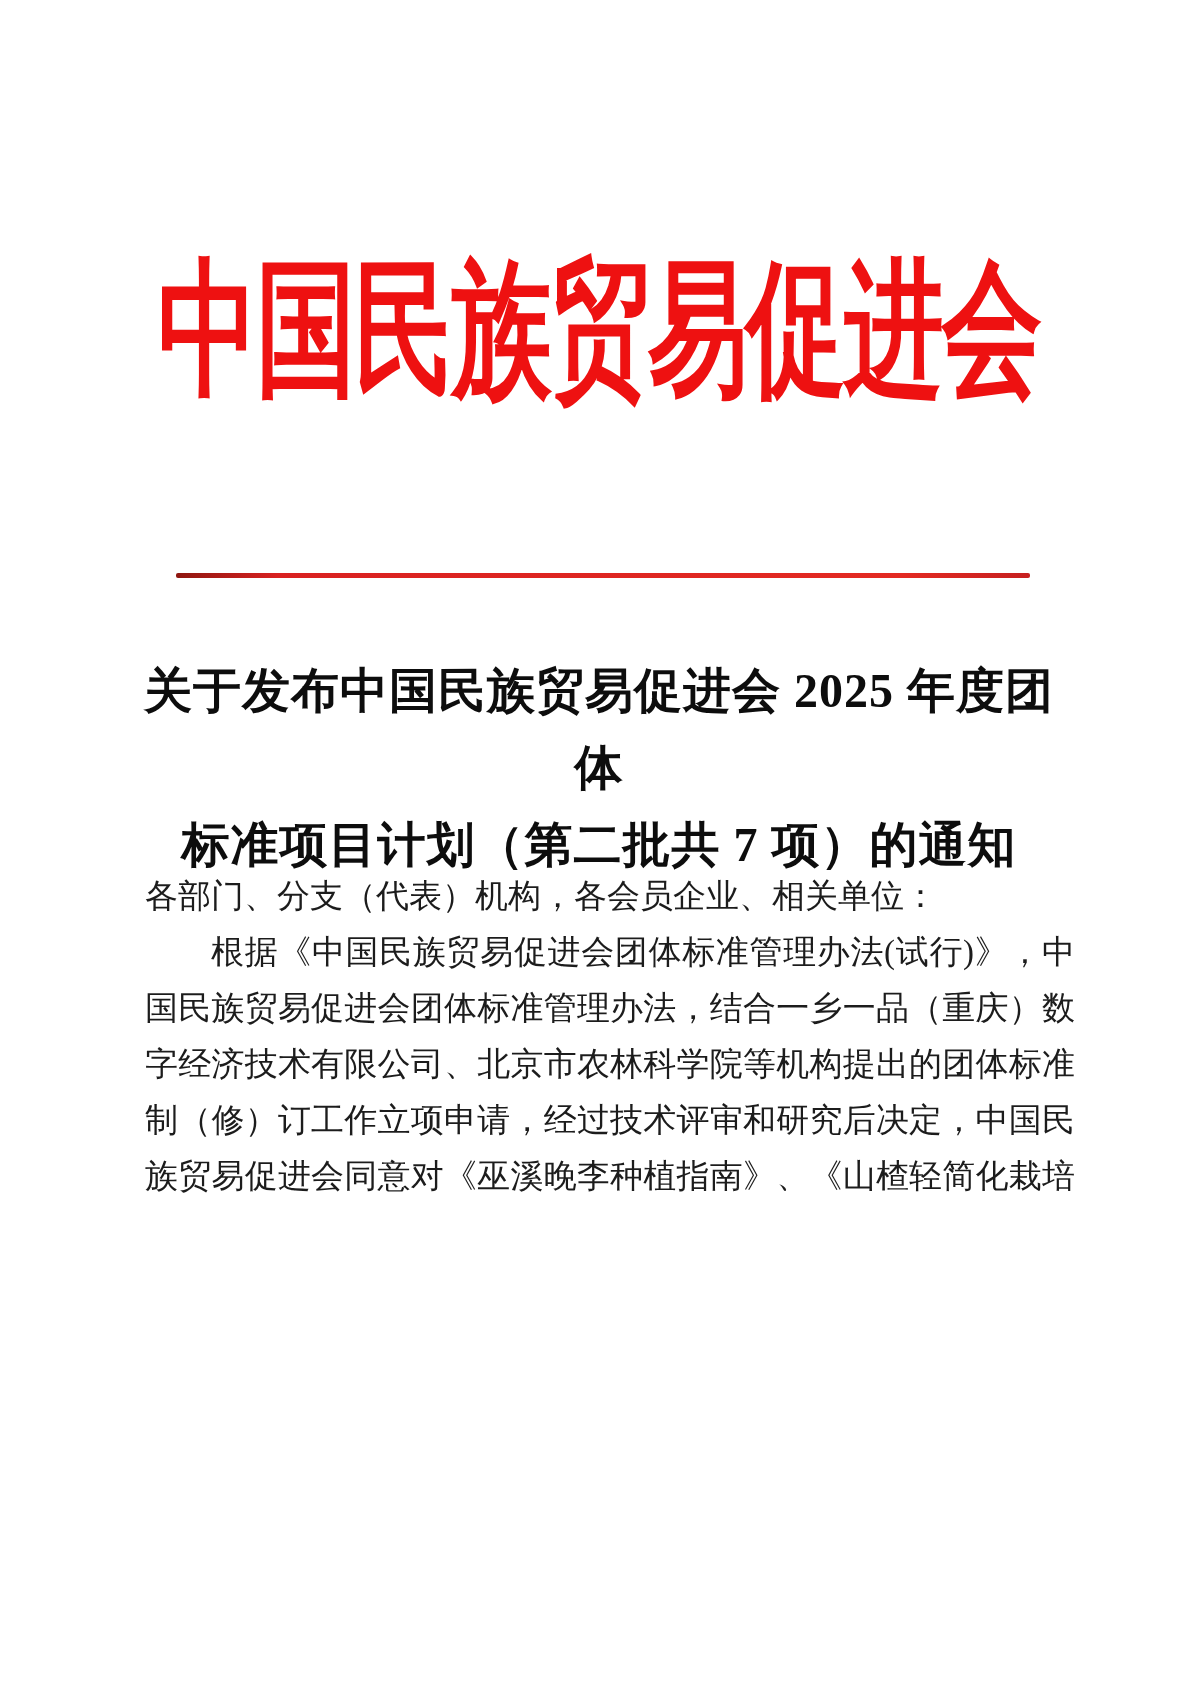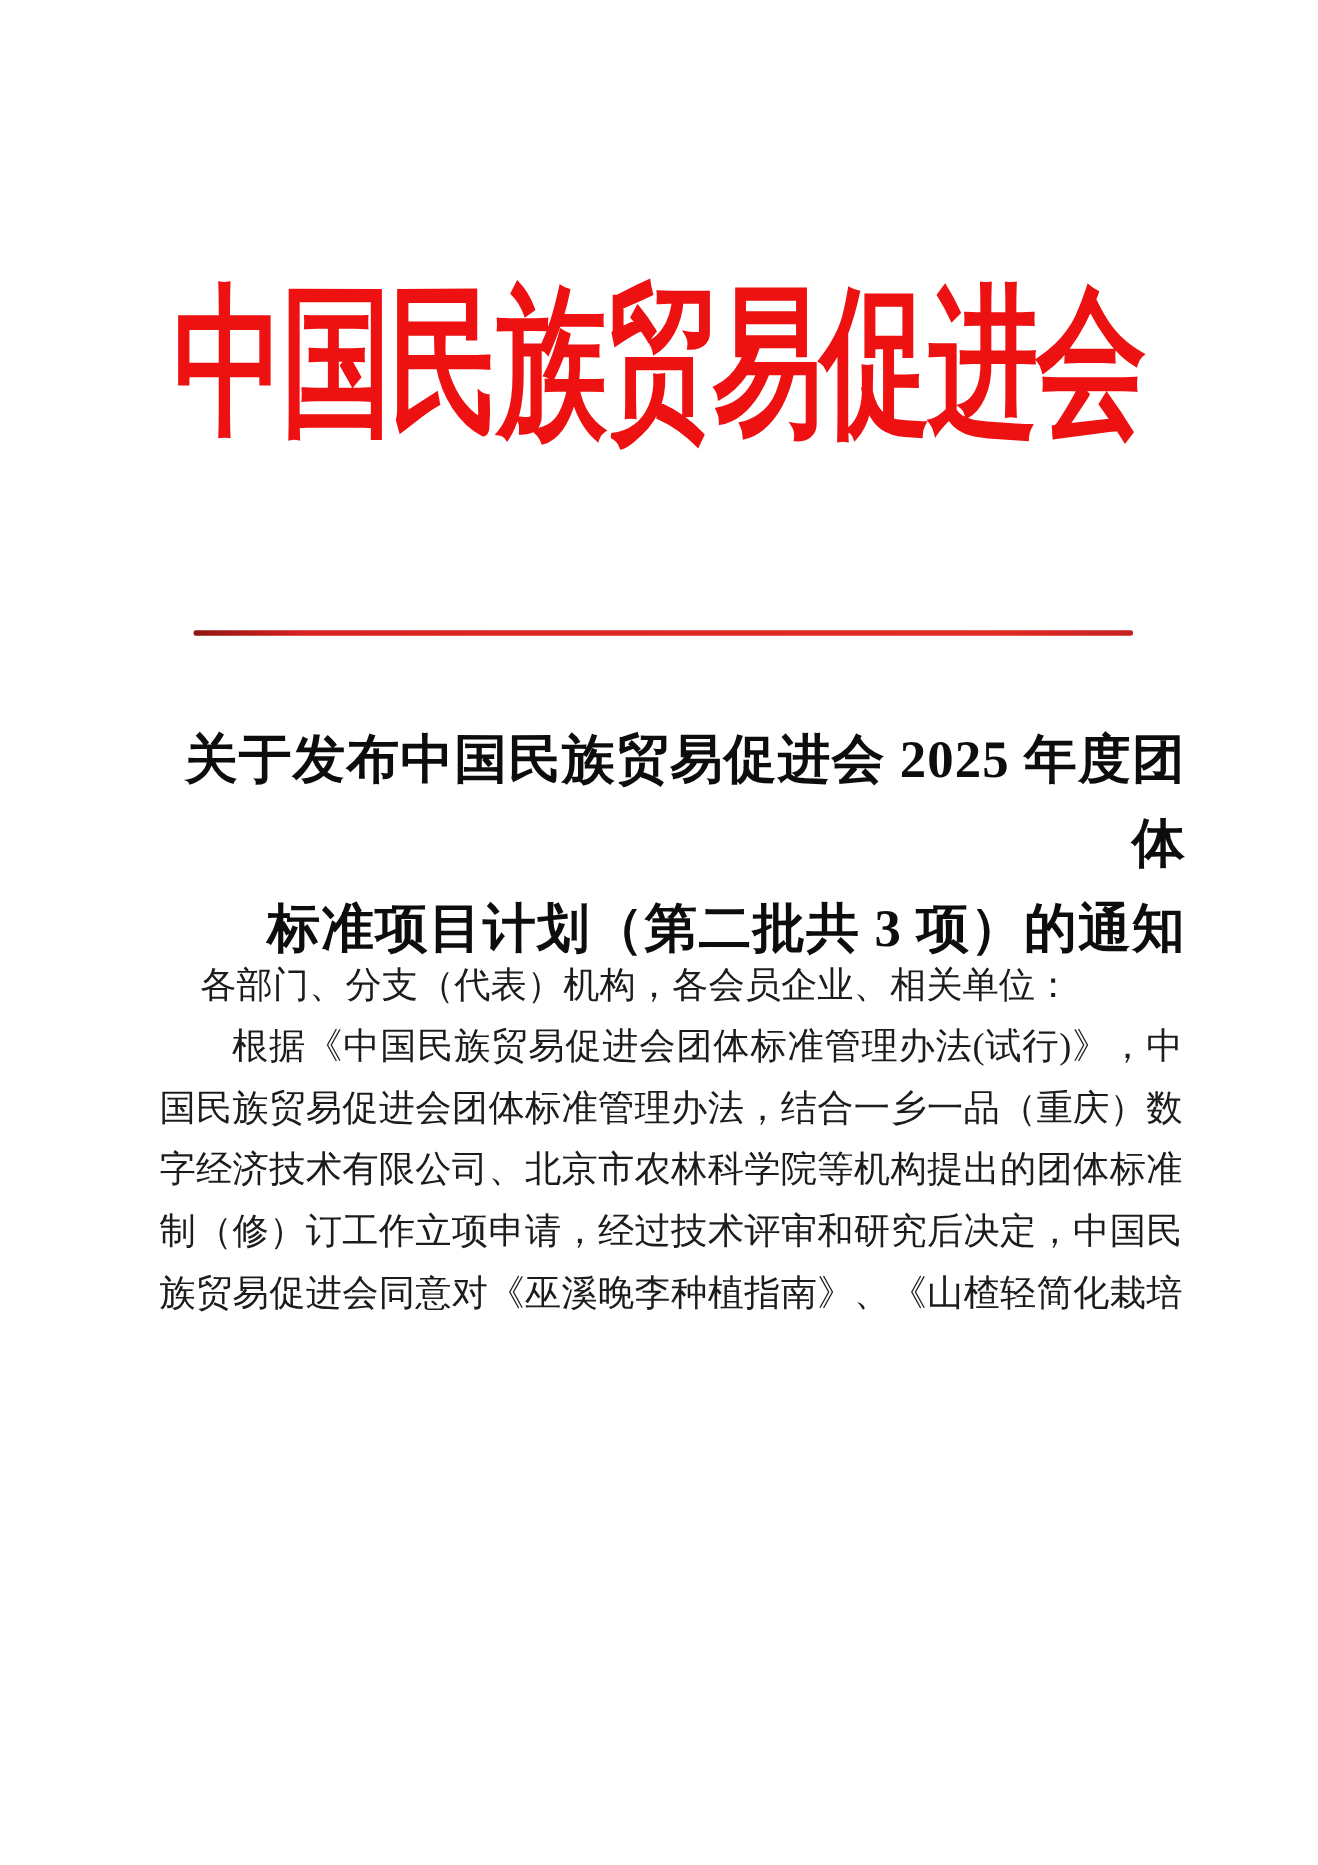--- a/index.html
+++ b/index.html
@@ -48,21 +48,21 @@
     width: 854px;
     height: 5px;
     background: linear-gradient(90deg, #8e1710 0%, #d92121 12%, #e32a22 85%, #c62020 100%);
     border-radius: 2px;
   }
   .doc-title {
     position: absolute;
     top: 652px;
     left: 120px;
     right: 120px;
-    text-align: right;
+    text-align: center;
     font-size: 48px;
     font-weight: bold;
     line-height: 77px;
     color: #0d0d0d;
     letter-spacing: 1px;
   }
   .body-text {
     position: absolute;
     top: 868px;
     left: 145px;
@@ -71,21 +71,20 @@
     line-height: 56px;
     text-align: justify;
     color: #1c1c1c;
   }
   .body-text p {
     margin: 0;
     text-indent: 2em;
   }
   .body-text p.salutation {
     text-indent: 0;
-    margin-left: 37px;
   }
   .page-number {
     position: absolute;
     top: 1574px;
     right: 150px;
     font-size: 29px;
     letter-spacing: 6px;
     color: #222222;
   }
 </style>
@@ -94,21 +93,21 @@
 
 <div class="page">
 
   <div class="org-title">中国民族贸易促进会</div>
 
 
   <div class="red-divider"></div>
 
   <div class="doc-title">
     <div>关于发布中国民族贸易促进会 2025 年度团体</div>
-    <div>标准项目计划（第二批共 3 项）的通知</div>
+    <div>标准项目计划（第二批共 7 项）的通知</div>
   </div>
 
   <div class="body-text">
     <p class="salutation">各部门、分支（代表）机构，各会员企业、相关单位：</p>
     <p>根据《中国民族贸易促进会团体标准管理办法(试行)》，中国民族贸易促进会团体标准管理办法，结合一乡一品（重庆）数字经济技术有限公司、北京市农林科学院等机构提出的团体标准制（修）订工作立项申请，经过技术评审和研究后决定，中国民族贸易促进会同意对《巫溪晚李种植指南》、《山楂轻简化栽培技术规程》等两项团体标准（详见附件）予以立项。</p>
   </div>
 
   <div class="page-number">- 1 -</div>
 
 </div>

